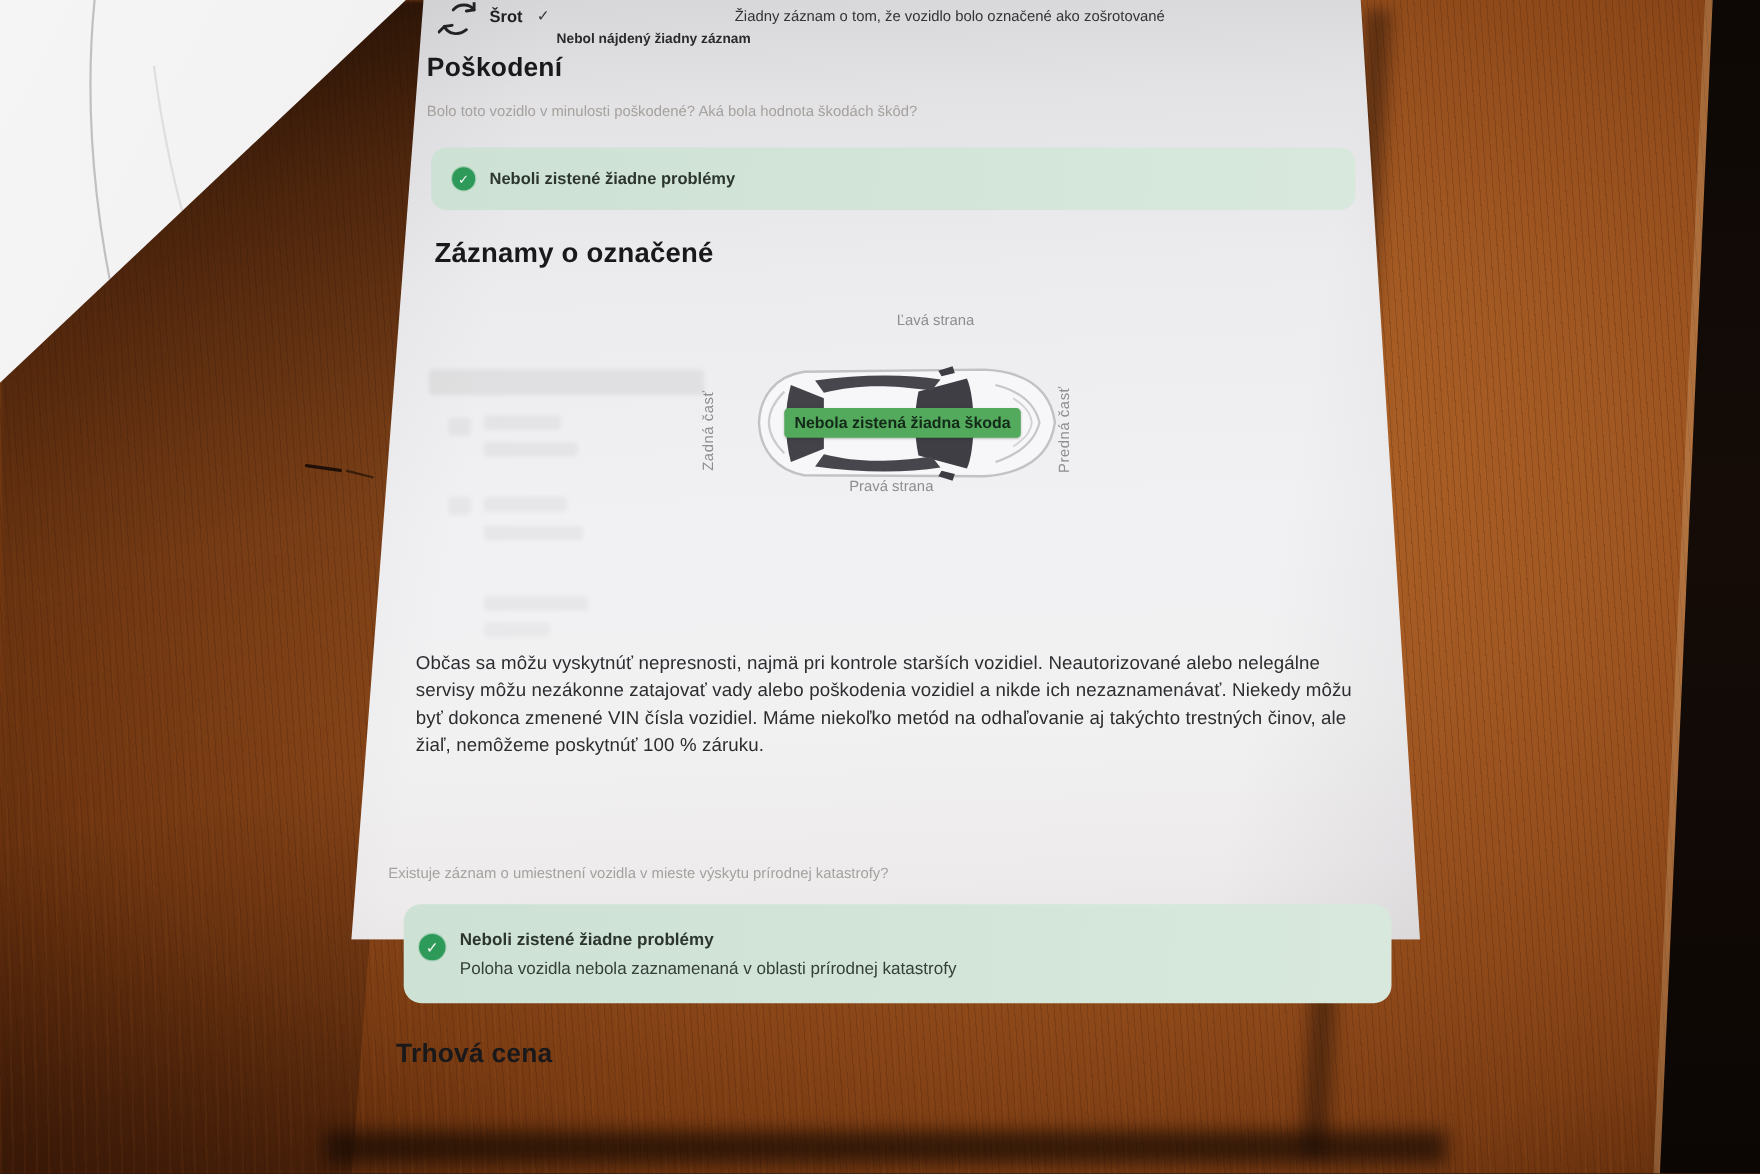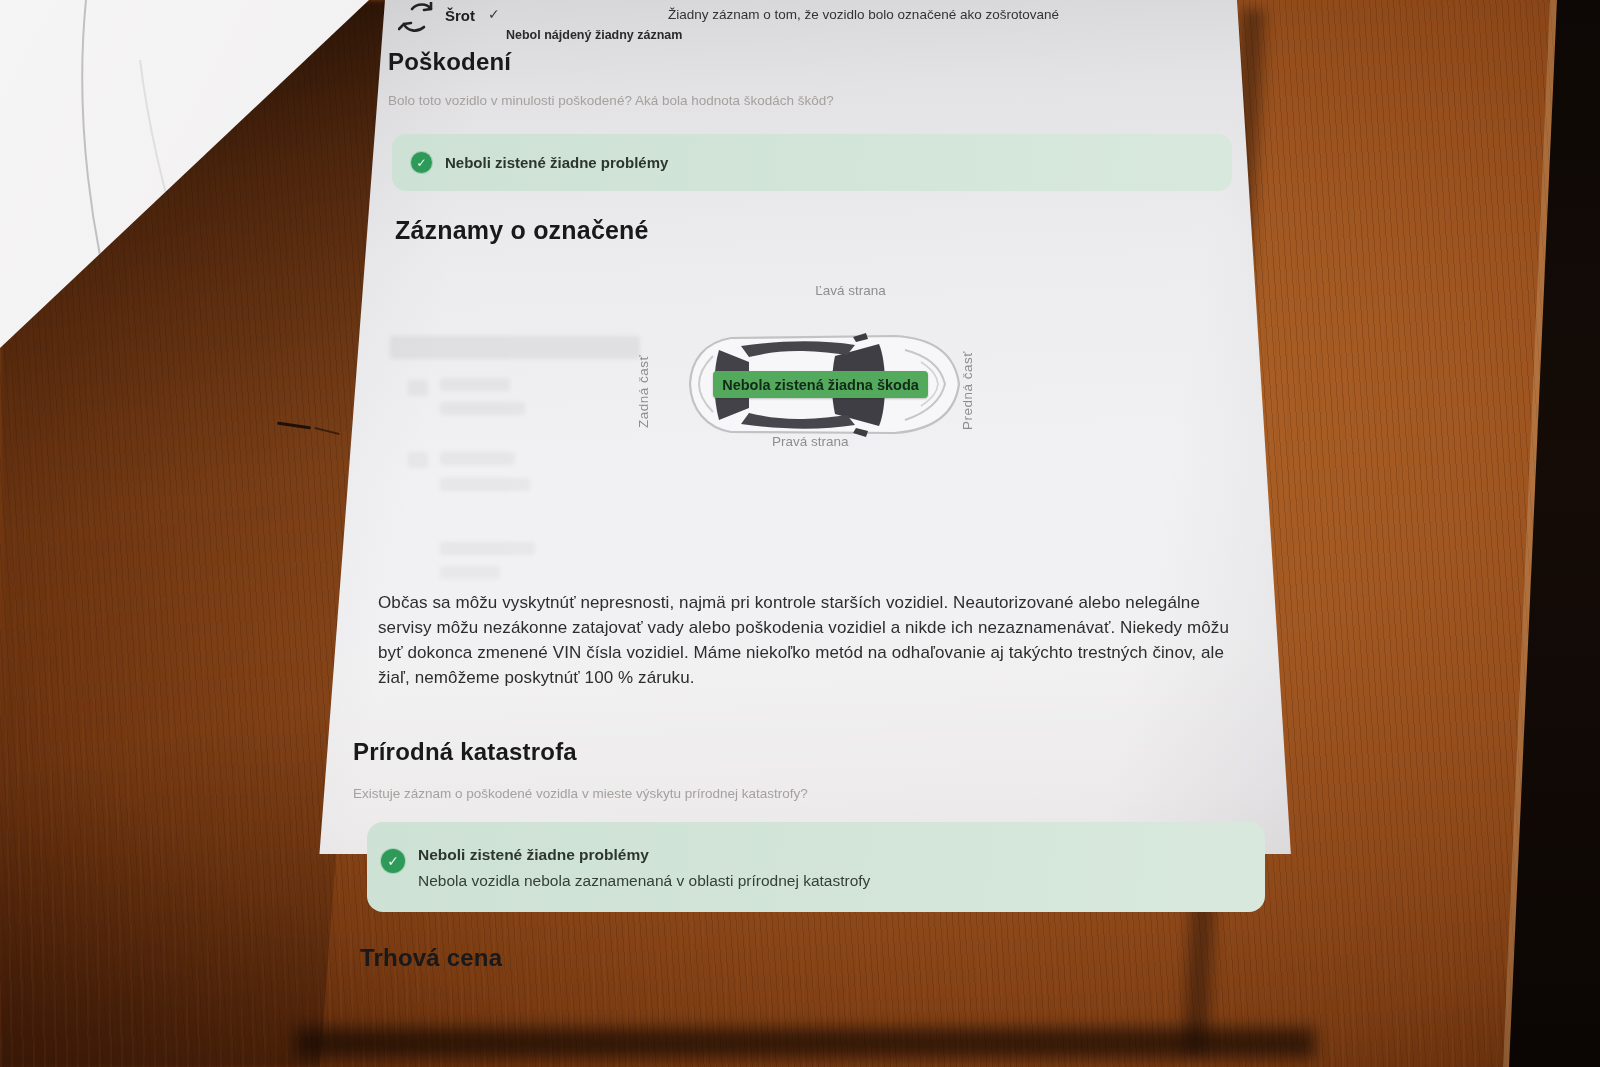--- a/index.html
+++ b/index.html
@@ -177,25 +177,24 @@
       <path d="M152,24 L196,12 C204,30 204,76 196,94 L152,82 C148,64 148,42 152,24 Z" fill="#3e3e44"></path>
       <path d="M58,14 C100,8 140,8 172,13 L164,23 C120,17 95,18 66,25 Z" fill="#46464c"></path>
       <path d="M58,92 C100,98 140,98 172,93 L164,83 C120,89 95,88 66,81 Z" fill="#46464c"></path>
       <path d="M170,5 l13,-4 l2,6 l-12,3 Z" fill="#3c3c42"></path>
       <path d="M170,101 l13,4 l2,-6 l-12,-3 Z" fill="#3c3c42"></path>
     </svg>
     <div class="damage-badge">Nebola zistená žiadna škoda</div>
 
     <div class="disclaimer">Občas sa môžu vyskytnúť nepresnosti, najmä pri kontrole starších vozidiel. Neautorizované alebo nelegálne servisy môžu nezákonne zatajovať vady alebo poškodenia vozidiel a nikde ich nezaznamenávať. Niekedy môžu byť dokonca zmenené VIN čísla vozidiel. Máme niekoľko metód na odhaľovanie aj takýchto trestných činov, ale žiaľ, nemôžeme poskytnúť 100 % záruku.</div>
 
-    <div class="h-big disaster-title">Prírodná katastrofa</div>
-    <div class="question disaster-question">Existuje záznam o poškodené vozidla v mieste výskytu prírodnej katastrofy?</div>
+    <div class="question disaster-question">Existuje záznam o umiestnení vozidla v mieste výskytu prírodnej katastrofy?</div>
 
     <div class="banner banner2">
       <div class="check-circle">✓</div>
       <div class="banner-line t1">Neboli zistené žiadne problémy</div>
-      <div class="banner-line t2">Nebola vozidla nebola zaznamenaná v oblasti prírodnej katastrofy</div>
+      <div class="banner-line t2">Poloha vozidla nebola zaznamenaná v oblasti prírodnej katastrofy</div>
     </div>
 
     <div class="h-big market-title">Trhová cena</div>
 
   </div>
 </div>
 
 </body></html>

